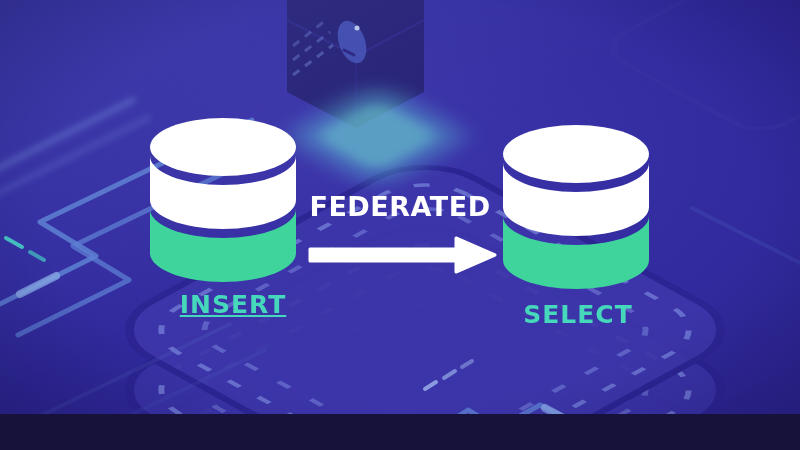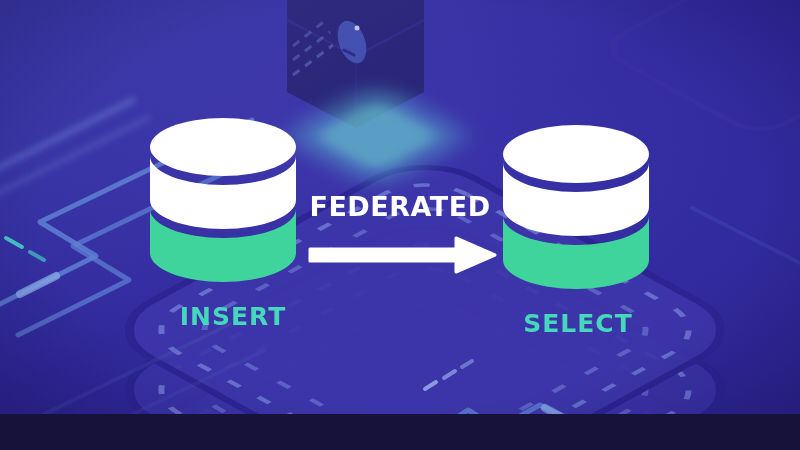--- a/index.html
+++ b/index.html
@@ -24,22 +24,22 @@
   .arrow-shape{
     fill:var(--heading-white,#ffffff);stroke:var(--heading-white,#ffffff);
     stroke-width:3;stroke-linejoin:round;
   }
   .trace{stroke:var(--circuit-blue,#5d80d2);fill:none;stroke-linejoin:round;stroke-linecap:round;}
   .teal-dash{stroke:var(--glow-teal,#45d8c8);stroke-linecap:round;fill:none;}
   #db-left{left:147px;top:116px;width:152px;height:170px;}
   #db-right{left:500px;top:123px;width:152px;height:170px;}
   #federated{left:300px;top:192px;width:200px;}
   #arrow{left:308px;top:234px;width:190px;height:42px;}
-  #insert{left:157px;top:302px;width:152px;}
-  #select{left:502px;top:309px;width:152px;}
+  #insert{left:157px;top:290px;width:152px;text-decoration:underline;}
+  #select{left:502px;top:300px;width:152px;}
 </style>
 </head>
 <body>
 
 <div id="stage">
 
   <svg class="bg-svg" viewBox="0 0 800 450" preserveAspectRatio="none">
     <defs>
       <radialGradient id="bgGrad" cx="0.46" cy="0.32" r="0.95">
         <stop offset="0" stop-color="#3d35ab"></stop>

